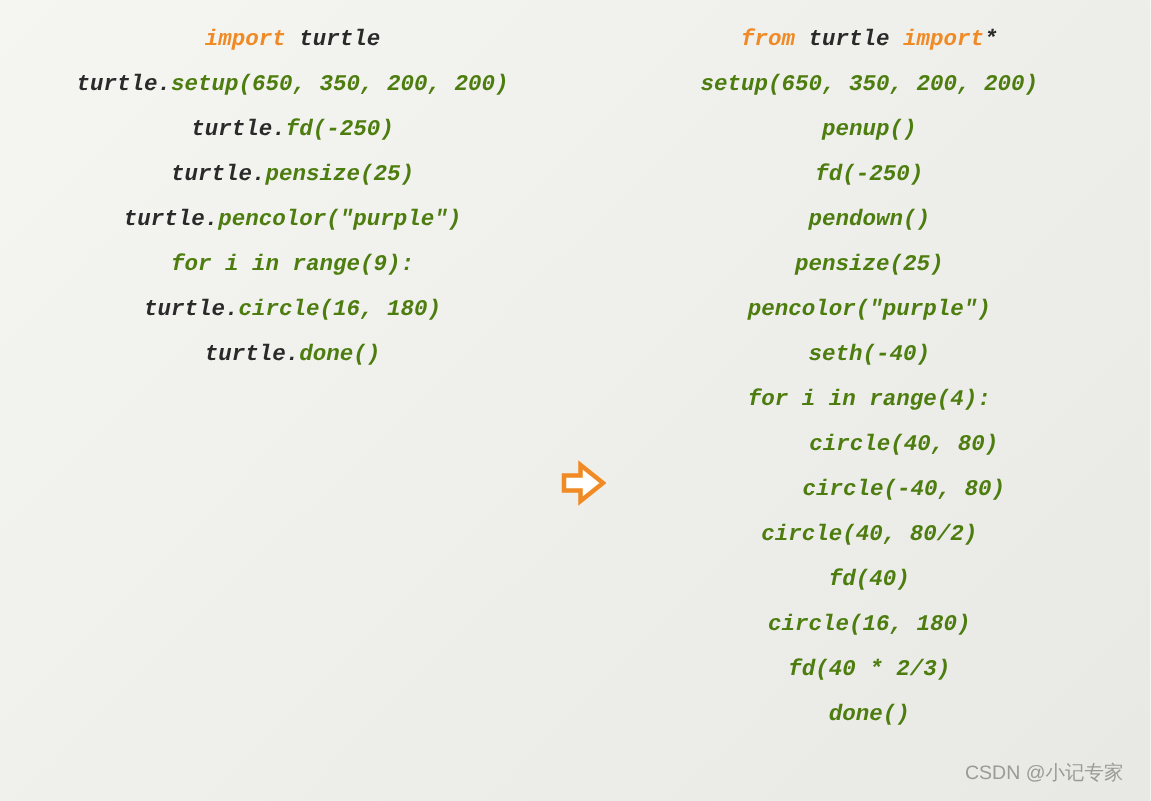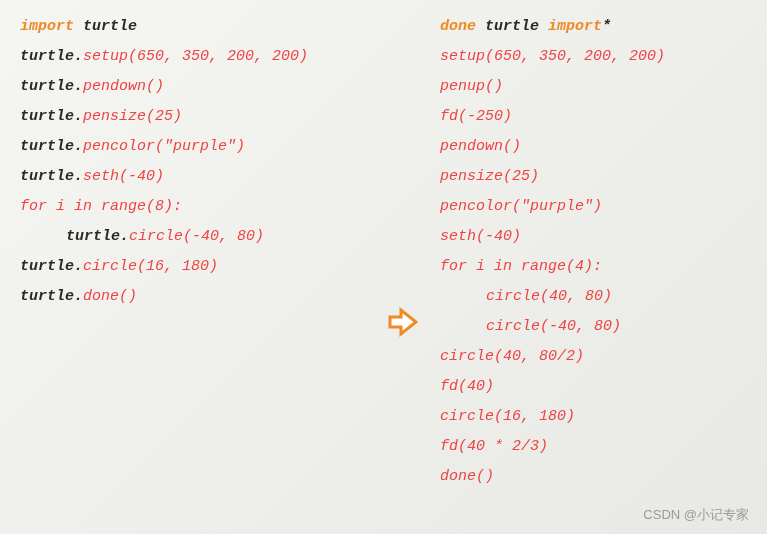--- a/index.html
+++ b/index.html
@@ -11,80 +11,78 @@
     font-size: 15px;
     font-style: italic;
     position: relative;
     padding: 12px 20px;
     overflow: hidden;
   }
   .cols {
     display: flex;
     width: 100%;
     height: 100%;
-    gap: 14px;
+    text-align: center;
   }
   .col {
     flex: 1;
     line-height: 30px;
   }
   .col.left { flex: 0 0 350px; }
   .col.right { flex: 1; padding-left: 6px; }
   .arrow-gap {
     flex: 0 0 36px;
     display: flex;
     align-items: center;
     justify-content: center;
     padding-top: 110px;
   }
   .line { white-space: pre; }
   .indent { padding-left: 46px; }
   .kw { color: #f08a24; font-weight: bold; }
   .bold { color: #2a2a2a; font-weight: bold; }
-  .dim { color: #ef4444; }
+  .dim { color: #4d7c0f; font-weight: bold; }
   .arrow-icon svg { display: block; }
   .watermark {
     position: absolute;
     right: 18px;
     bottom: 10px;
     font-style: normal;
     font-family: sans-serif;
     font-size: 13px;
     color: #9a9a96;
     margin-top: 28px;
   }
 </style>
 </head>
 <body>
 
 <div class="cols">
 
   <div class="col left">
     <div class="line"><span class="kw">import </span><span class="bold">turtle</span></div>
     <div class="line"><span class="bold">turtle.</span><span class="dim">setup(650, 350, 200, 200)</span></div>
-    <div class="line"><span class="bold">turtle.</span><span class="dim">pendown()</span></div>
+    <div class="line"><span class="bold">turtle.</span><span class="dim">fd(-250)</span></div>
     <div class="line"><span class="bold">turtle.</span><span class="dim">pensize(25)</span></div>
     <div class="line"><span class="bold">turtle.</span><span class="dim">pencolor("purple")</span></div>
-    <div class="line"><span class="bold">turtle.</span><span class="dim">seth(-40)</span></div>
-    <div class="line"><span class="dim">for i in </span><span class="dim">range(8):</span></div>
-    <div class="line indent"><span class="bold">turtle.</span><span class="dim">circle(-40, 80)</span></div>
+    <div class="line"><span class="dim">for i in </span><span class="dim">range(9):</span></div>
     <div class="line"><span class="bold">turtle.</span><span class="dim">circle(16, 180)</span></div>
     <div class="line"><span class="bold">turtle.</span><span class="dim">done()</span></div>
   </div>
 
   <div class="arrow-gap">
     <span class="arrow-icon">
       <svg width="32" height="32" viewBox="0 0 32 32">
         <path d="M4 11 L15 11 L15 4 L30 16 L15 28 L15 21 L4 21 Z" fill="#fff" stroke="#f08a24" stroke-width="3" stroke-linejoin="miter"></path>
       </svg>
     </span>
   </div>
 
   <div class="col right">
-    <div class="line"><span class="kw">done </span><span class="bold">turtle </span><span class="kw">import</span><span class="bold">*</span></div>
+    <div class="line"><span class="kw">from </span><span class="bold">turtle </span><span class="kw">import</span><span class="bold">*</span></div>
     <div class="line dim">setup(650, 350, 200, 200)</div>
     <div class="line dim">penup()</div>
     <div class="line dim">fd(-250)</div>
     <div class="line dim">pendown()</div>
     <div class="line dim">pensize(25)</div>
     <div class="line dim">pencolor("purple")</div>
     <div class="line dim">seth(-40)</div>
     <div class="line dim">for i in range(4):</div>
     <div class="line dim indent">circle(40, 80)</div>
     <div class="line dim indent">circle(-40, 80)</div>

